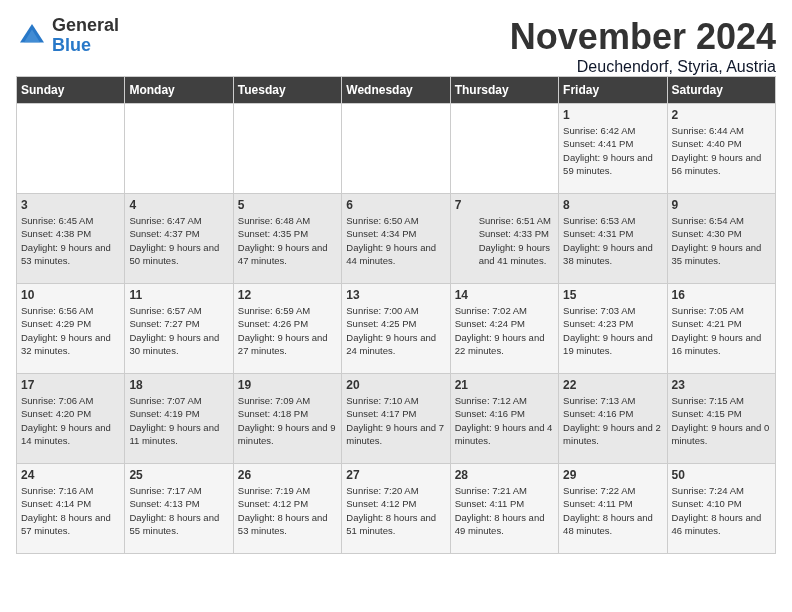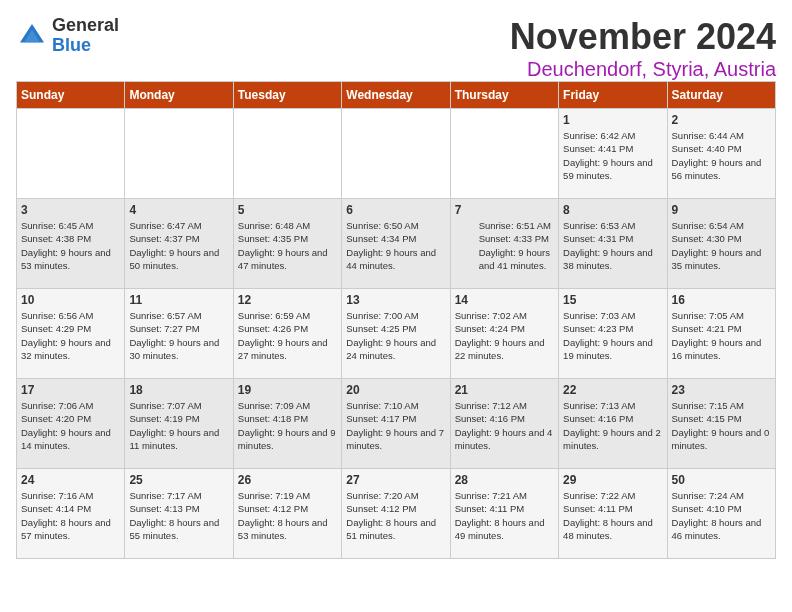--- a/index.html
+++ b/index.html
@@ -34,29 +34,29 @@
     }
     .title-section {
       text-align: right;
     }
     .month-title {
       font-size: 36px;
       font-weight: bold;
       color: #333;
     }
     .location-title {
-      font-size: 20px;
-      color: #a21caf;
+      font-size: 16px;
+      color: #0f172a;
     }
     .calendar {
       width: 100%;
       border-collapse: collapse;
     }
     .calendar thead tr th {
-      background-color: #c2410c;
+      background-color: #404040;
       color: #fff;
       font-size: 12px;
       font-weight: bold;
       padding: 6px 4px;
       text-align: left;
       border: 1px solid #ccc;
     }
     .calendar tbody tr td {
       width: 108px;
       vertical-align: top;

